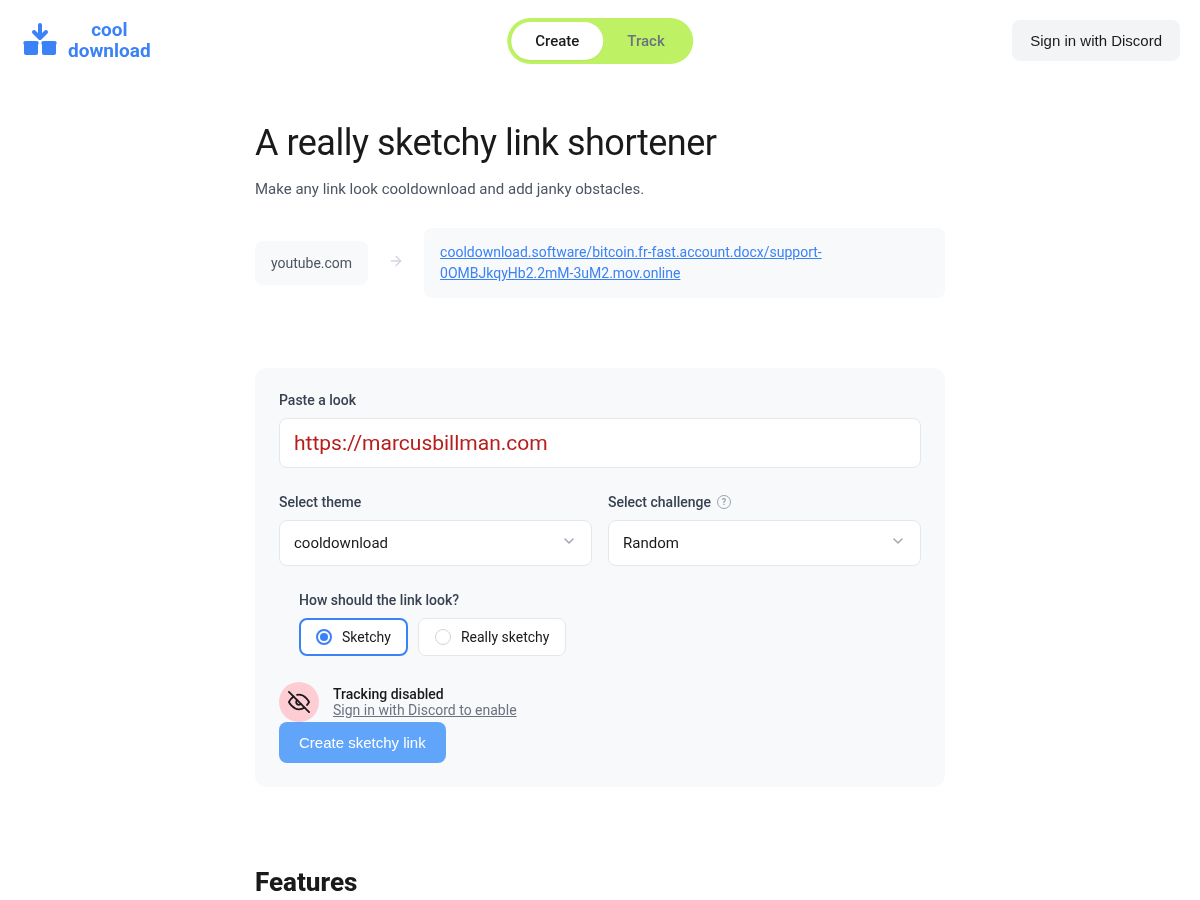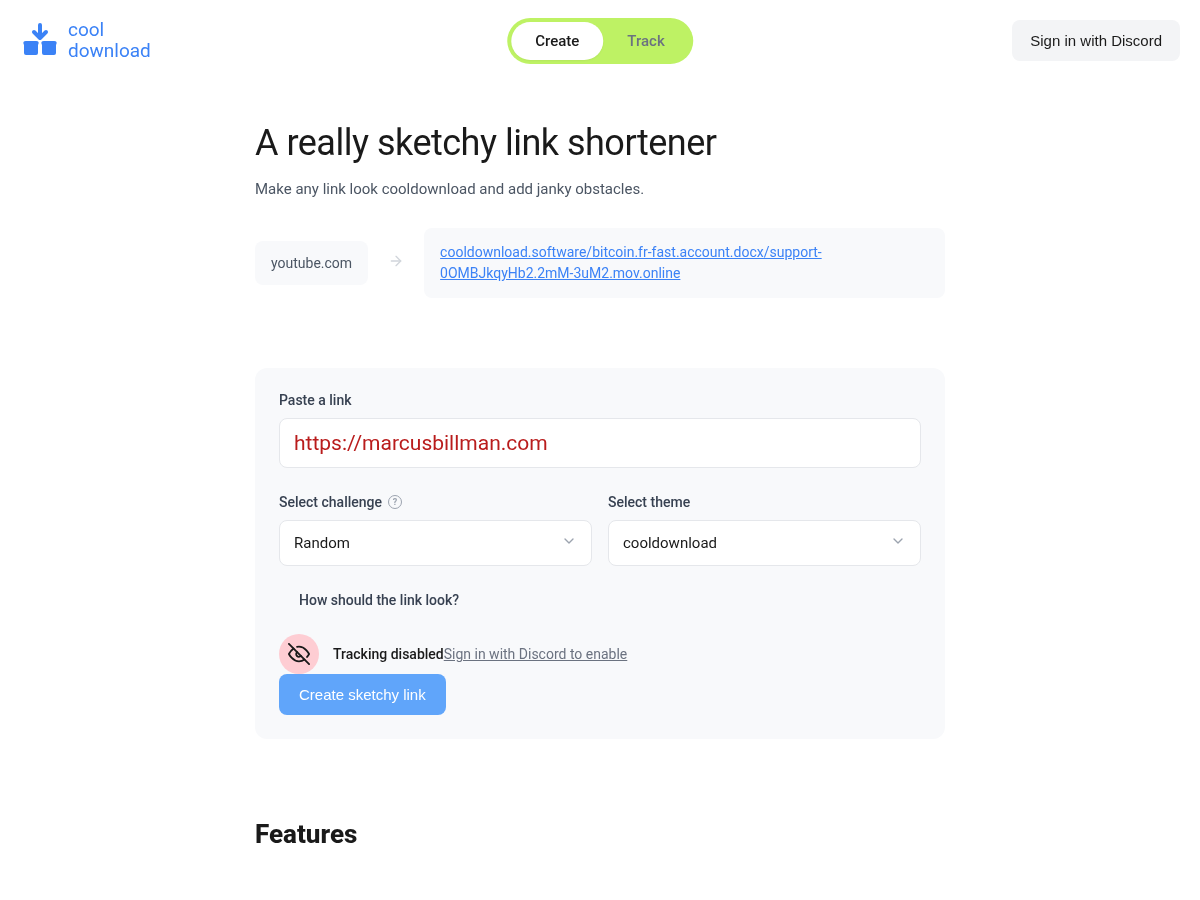--- a/index.html
+++ b/index.html
@@ -19,23 +19,24 @@
       display: flex;
       align-items: center;
       justify-content: space-between;
       padding: 20px;
     }
     .logo {
       display: flex;
       align-items: center;
       gap: 8px;
       color: #3b82f6;
-      font-weight: 400;
+      font-weight: 700;
       font-size: 19px;
       line-height: 1.1;
+      text-align: center;
     }
     .logo-icon {
       width: 40px;
       height: 36px;
       display: flex;
       align-items: center;
       justify-content: center;
     }
     .tabs {
       display: flex;
@@ -225,20 +226,21 @@
       height: 40px;
       border-radius: 50%;
       background: #fecdd3;
       display: flex;
       align-items: center;
       justify-content: center;
       color: #1a1a1a;
     }
     .tracking-text {
       display: flex;
+      flex-direction: column;
       gap: 0;
     }
     .tracking-title {
       font-size: 14px;
       font-weight: 500;
       color: #1a1a1a;
     }
     .tracking-link {
       font-size: 14px;
       color: #6b7280;
@@ -302,57 +304,69 @@
     <span class="arrow-icon">
       <svg width="16" height="16" viewBox="0 0 24 24" fill="none" stroke="#d1d5db" stroke-width="2" stroke-linecap="round" stroke-linejoin="round">
           <line x1="5" y1="12" x2="19" y2="12"></line>
           <polyline points="12 5 19 12 12 19"></polyline>
         </svg>
     </span>
     <div class="example-dst">cooldownload.software/bitcoin.fr-fast.account.docx/support-0OMBJkqyHb2.2mM-3uM2.mov.online</div>
   </div>
 
   <div class="card">
-    <div class="field-label">Paste a link</div>
+    <div class="field-label">Paste a look</div>
     <input class="text-input" type="text" value="https://marcusbillman.com" style="">
 
     <div class="row2">
-      <div class="col">
-        <div class="field-label">
-          <span>Select challenge</span>
-          <span class="help-icon">?</span>
-        </div>
-        <div class="select-wrap">
-          <div class="select-display">
-            <span>Random</span>
-            <span class="chevron">
-              <svg width="16" height="16" viewBox="0 0 24 24" fill="none" stroke="currentColor" stroke-width="2" stroke-linecap="round" stroke-linejoin="round">
-                  <polyline points="6 9 12 15 18 9"></polyline>
-                </svg>
-            </span>
-          </div>
-        </div>
-      </div>
       <div class="col">
         <div class="field-label">Select theme</div>
         <div class="select-wrap">
           <div class="select-display">
             <span>cooldownload</span>
             <span class="chevron">
               <svg width="16" height="16" viewBox="0 0 24 24" fill="none" stroke="currentColor" stroke-width="2" stroke-linecap="round" stroke-linejoin="round">
                   <polyline points="6 9 12 15 18 9"></polyline>
                 </svg>
             </span>
           </div>
         </div>
       </div>
+      <div class="col">
+        <div class="field-label">
+          <span>Select challenge</span>
+          <span class="help-icon">?</span>
+        </div>
+        <div class="select-wrap">
+          <div class="select-display">
+            <span>Random</span>
+            <span class="chevron">
+              <svg width="16" height="16" viewBox="0 0 24 24" fill="none" stroke="currentColor" stroke-width="2" stroke-linecap="round" stroke-linejoin="round">
+                  <polyline points="6 9 12 15 18 9"></polyline>
+                </svg>
+            </span>
+          </div>
+        </div>
+      </div>
     </div>
 
     <div class="section3">
       <div class="field-label">How should the link look?</div>
+      <div class="radio-group">
+        <div class="radio-option selected">
+          <span class="radio-circle">
+              <span class="radio-dot"></span>
+            </span>
+          <span>Sketchy</span>
+        </div>
+        <div class="radio-option">
+          <span class="radio-circle"></span>
+          <span>Really sketchy</span>
+        </div>
+      </div>
     </div>
 
     <div class="tracking-row">
       <div class="tracking-icon">
         <svg width="22" height="22" viewBox="0 0 24 24" fill="none" stroke="currentColor" stroke-width="2" stroke-linecap="round" stroke-linejoin="round">
           <path d="M17.94 17.94A10.07 10.07 0 0 1 12 20c-7 0-11-8-11-8a18.45 18.45 0 0 1 5.06-5.94M9.9 4.24A9.12 9.12 0 0 1 12 4c7 0 11 8 11 8a18.5 18.5 0 0 1-2.16 3.19m-6.72-1.07a3 3 0 1 1-4.24-4.24"></path>
           <line x1="1" y1="1" x2="23" y2="23"></line>
         </svg>
       </div>
       <div class="tracking-text">

